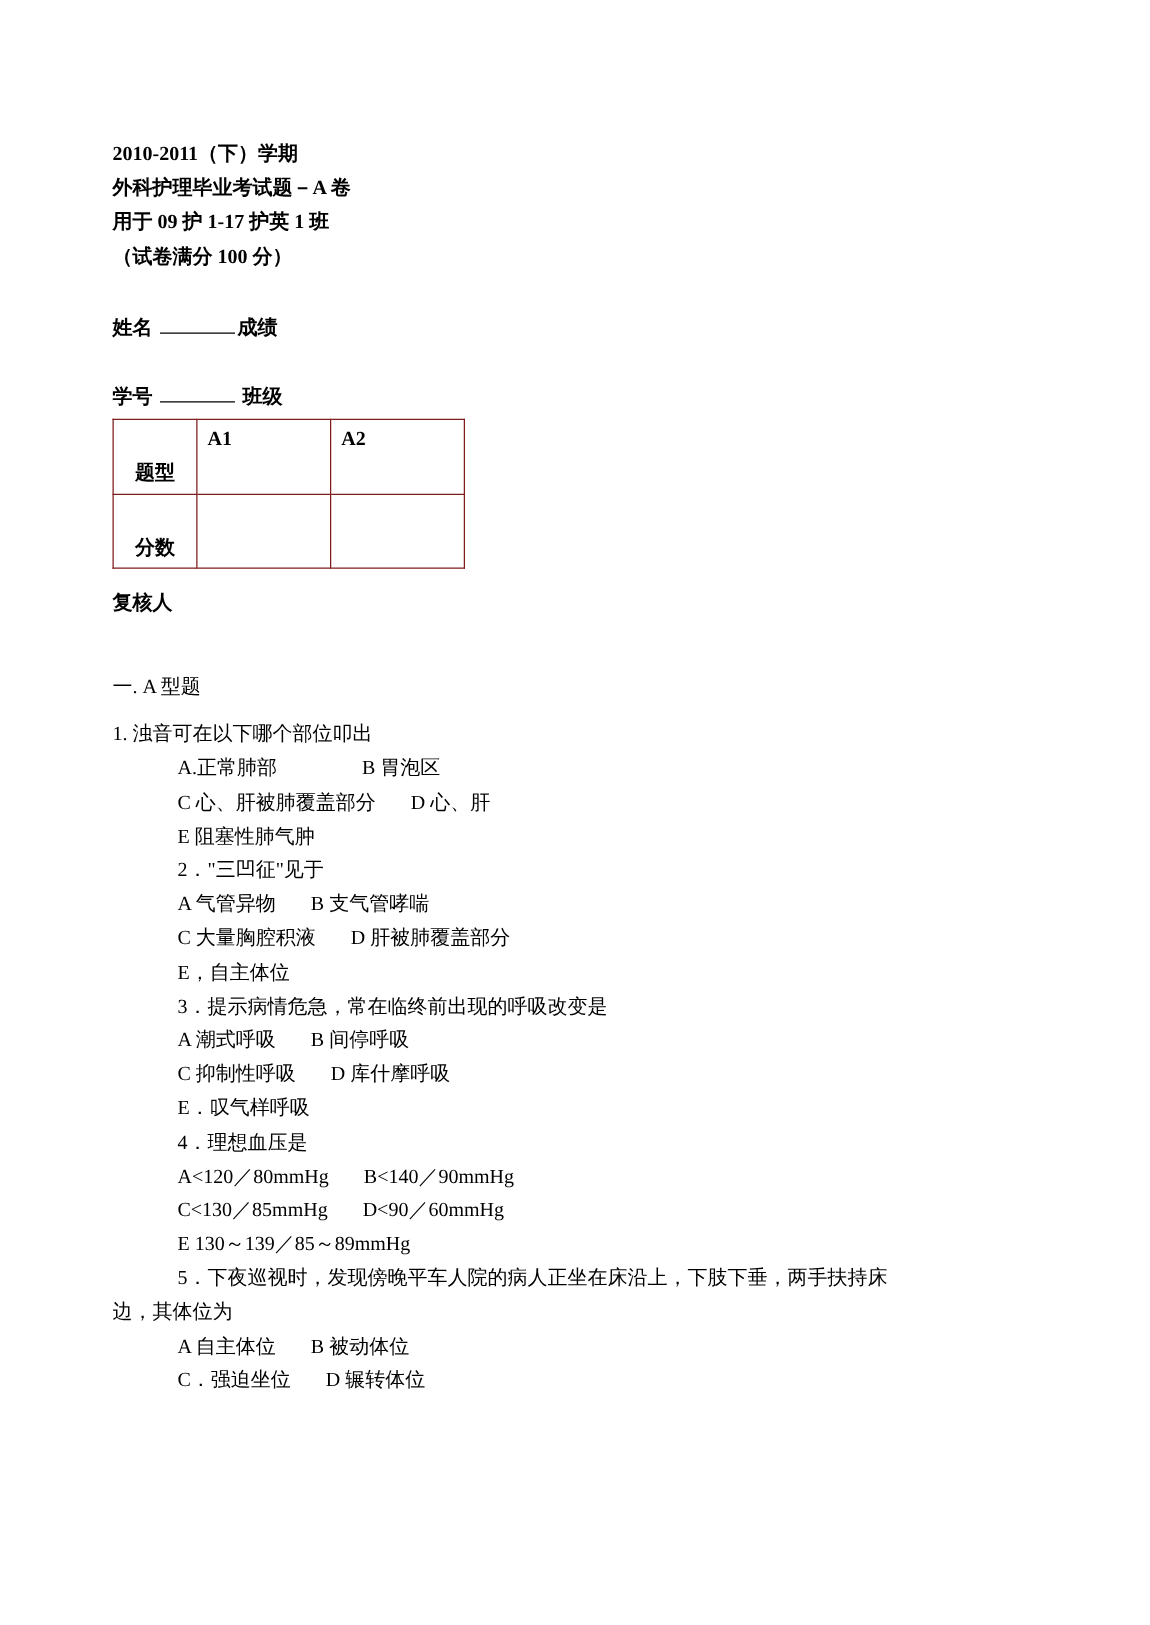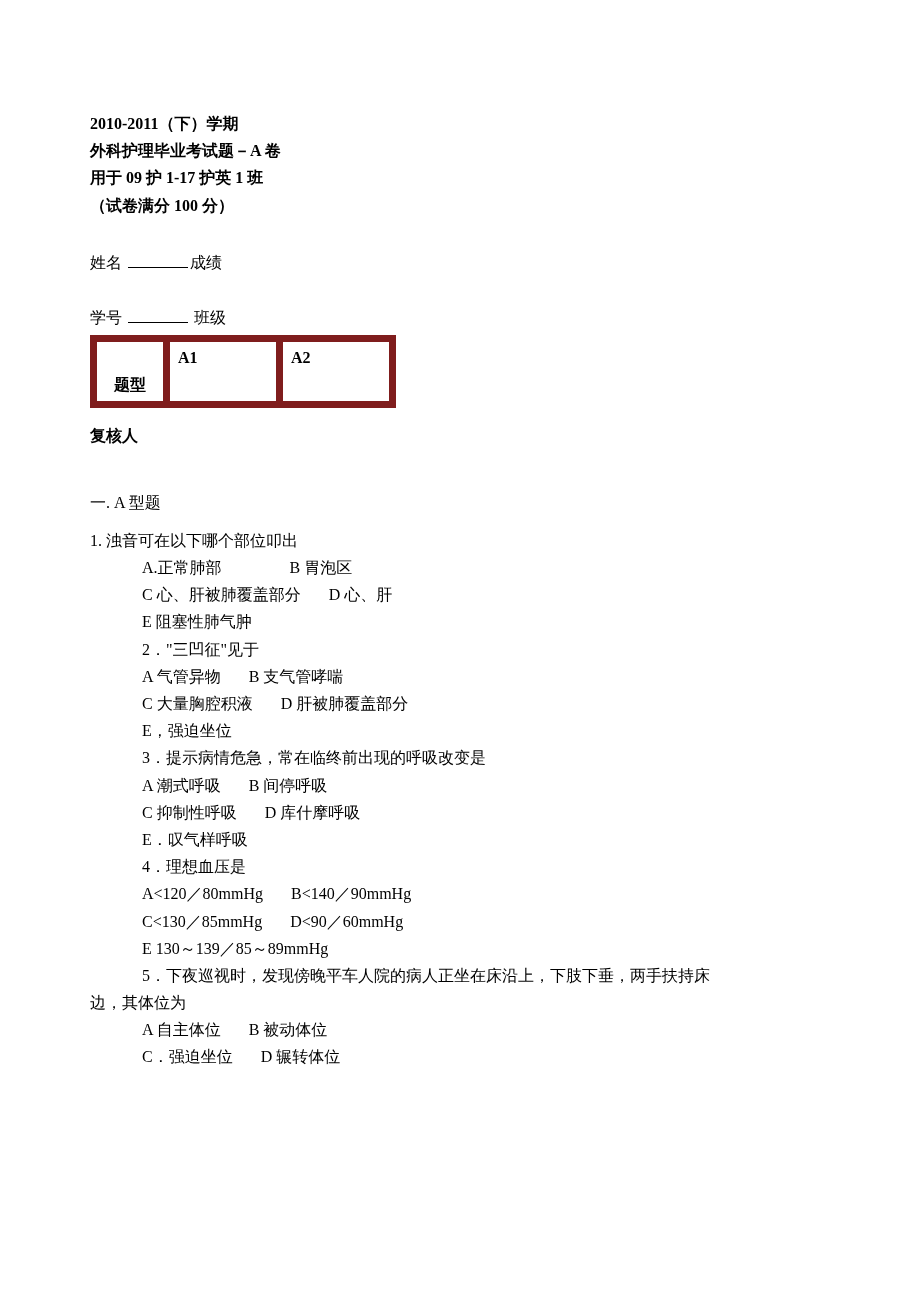--- a/index.html
+++ b/index.html
@@ -12,37 +12,37 @@
     padding: 110px 90px 60px 90px;
     width: 920px;
     box-sizing: border-box;
   }
   .header-line {
     font-weight: bold;
     margin: 0;
     padding: 0;
   }
   .info-line {
-    font-weight: normal;
+    font-weight: bold;
     margin-top: 30px;
   }
   .blank {
     display: inline-block;
     border-bottom: 1px solid #000;
     width: 60px;
     height: 1em;
     vertical-align: baseline;
     margin: 0 2px;
   }
   table.score {
     border-collapse: collapse;
     margin-top: 4px;
   }
   table.score td {
-    border: 7px solid #7f1d1d;
+    border: 1px solid #7f1d1d;
     padding: 2px 8px;
     vertical-align: bottom;
     font-weight: bold;
     min-width: 40px;
     height: 30px;
   }
   table.score td.col-a1 { width: 90px; vertical-align: top; }
   table.score td.col-a2 { width: 90px; vertical-align: top; }
   table.score td.label { width: 50px; text-align: center; }
   .reviewer {
@@ -84,20 +84,25 @@
   <span>班级</span>
 </div>
 
 <table class="score">
   <tbody>
       <tr>
     <td class="label"><br><span>题型</span></td>
     <td class="col-a1">A1</td>
     <td class="col-a2">A2</td>
   </tr>
+  <tr>
+    <td class="label"><br><span>分数</span></td>
+    <td></td>
+    <td></td>
+  </tr>
 </tbody>
   </table>
 
 <div class="reviewer">复核人</div>
 
 <div class="section-title">一. A 型题</div>
 
 <div class="q-first">1.   浊音可在以下哪个部位叩出</div>
 <div class="opt-line">
   <span>A.正常肺部</span><span class="gap"></span><span class="gap-sm"></span><span>B 胃泡区</span>
@@ -107,21 +112,21 @@
 </div>
 <div class="opt-line">E 阻塞性肺气肿</div>
 
 <div class="opt-line">2．"三凹征"见于</div>
 <div class="opt-line">
   <span>A 气管异物</span><span class="gap-sm"></span><span>B 支气管哮喘</span>
 </div>
 <div class="opt-line">
   <span>C 大量胸腔积液</span><span class="gap-sm"></span><span>D 肝被肺覆盖部分</span>
 </div>
-<div class="opt-line">E，强迫坐位</div>
+<div class="opt-line">E，自主体位</div>
 
 <div class="opt-line">3．提示病情危急，常在临终前出现的呼吸改变是</div>
 <div class="opt-line">
   <span>A 潮式呼吸</span><span class="gap-sm"></span><span>B 间停呼吸</span>
 </div>
 <div class="opt-line">
   <span>C 抑制性呼吸</span><span class="gap-sm"></span><span>D 库什摩呼吸</span>
 </div>
 <div class="opt-line">E．叹气样呼吸</div>
 

